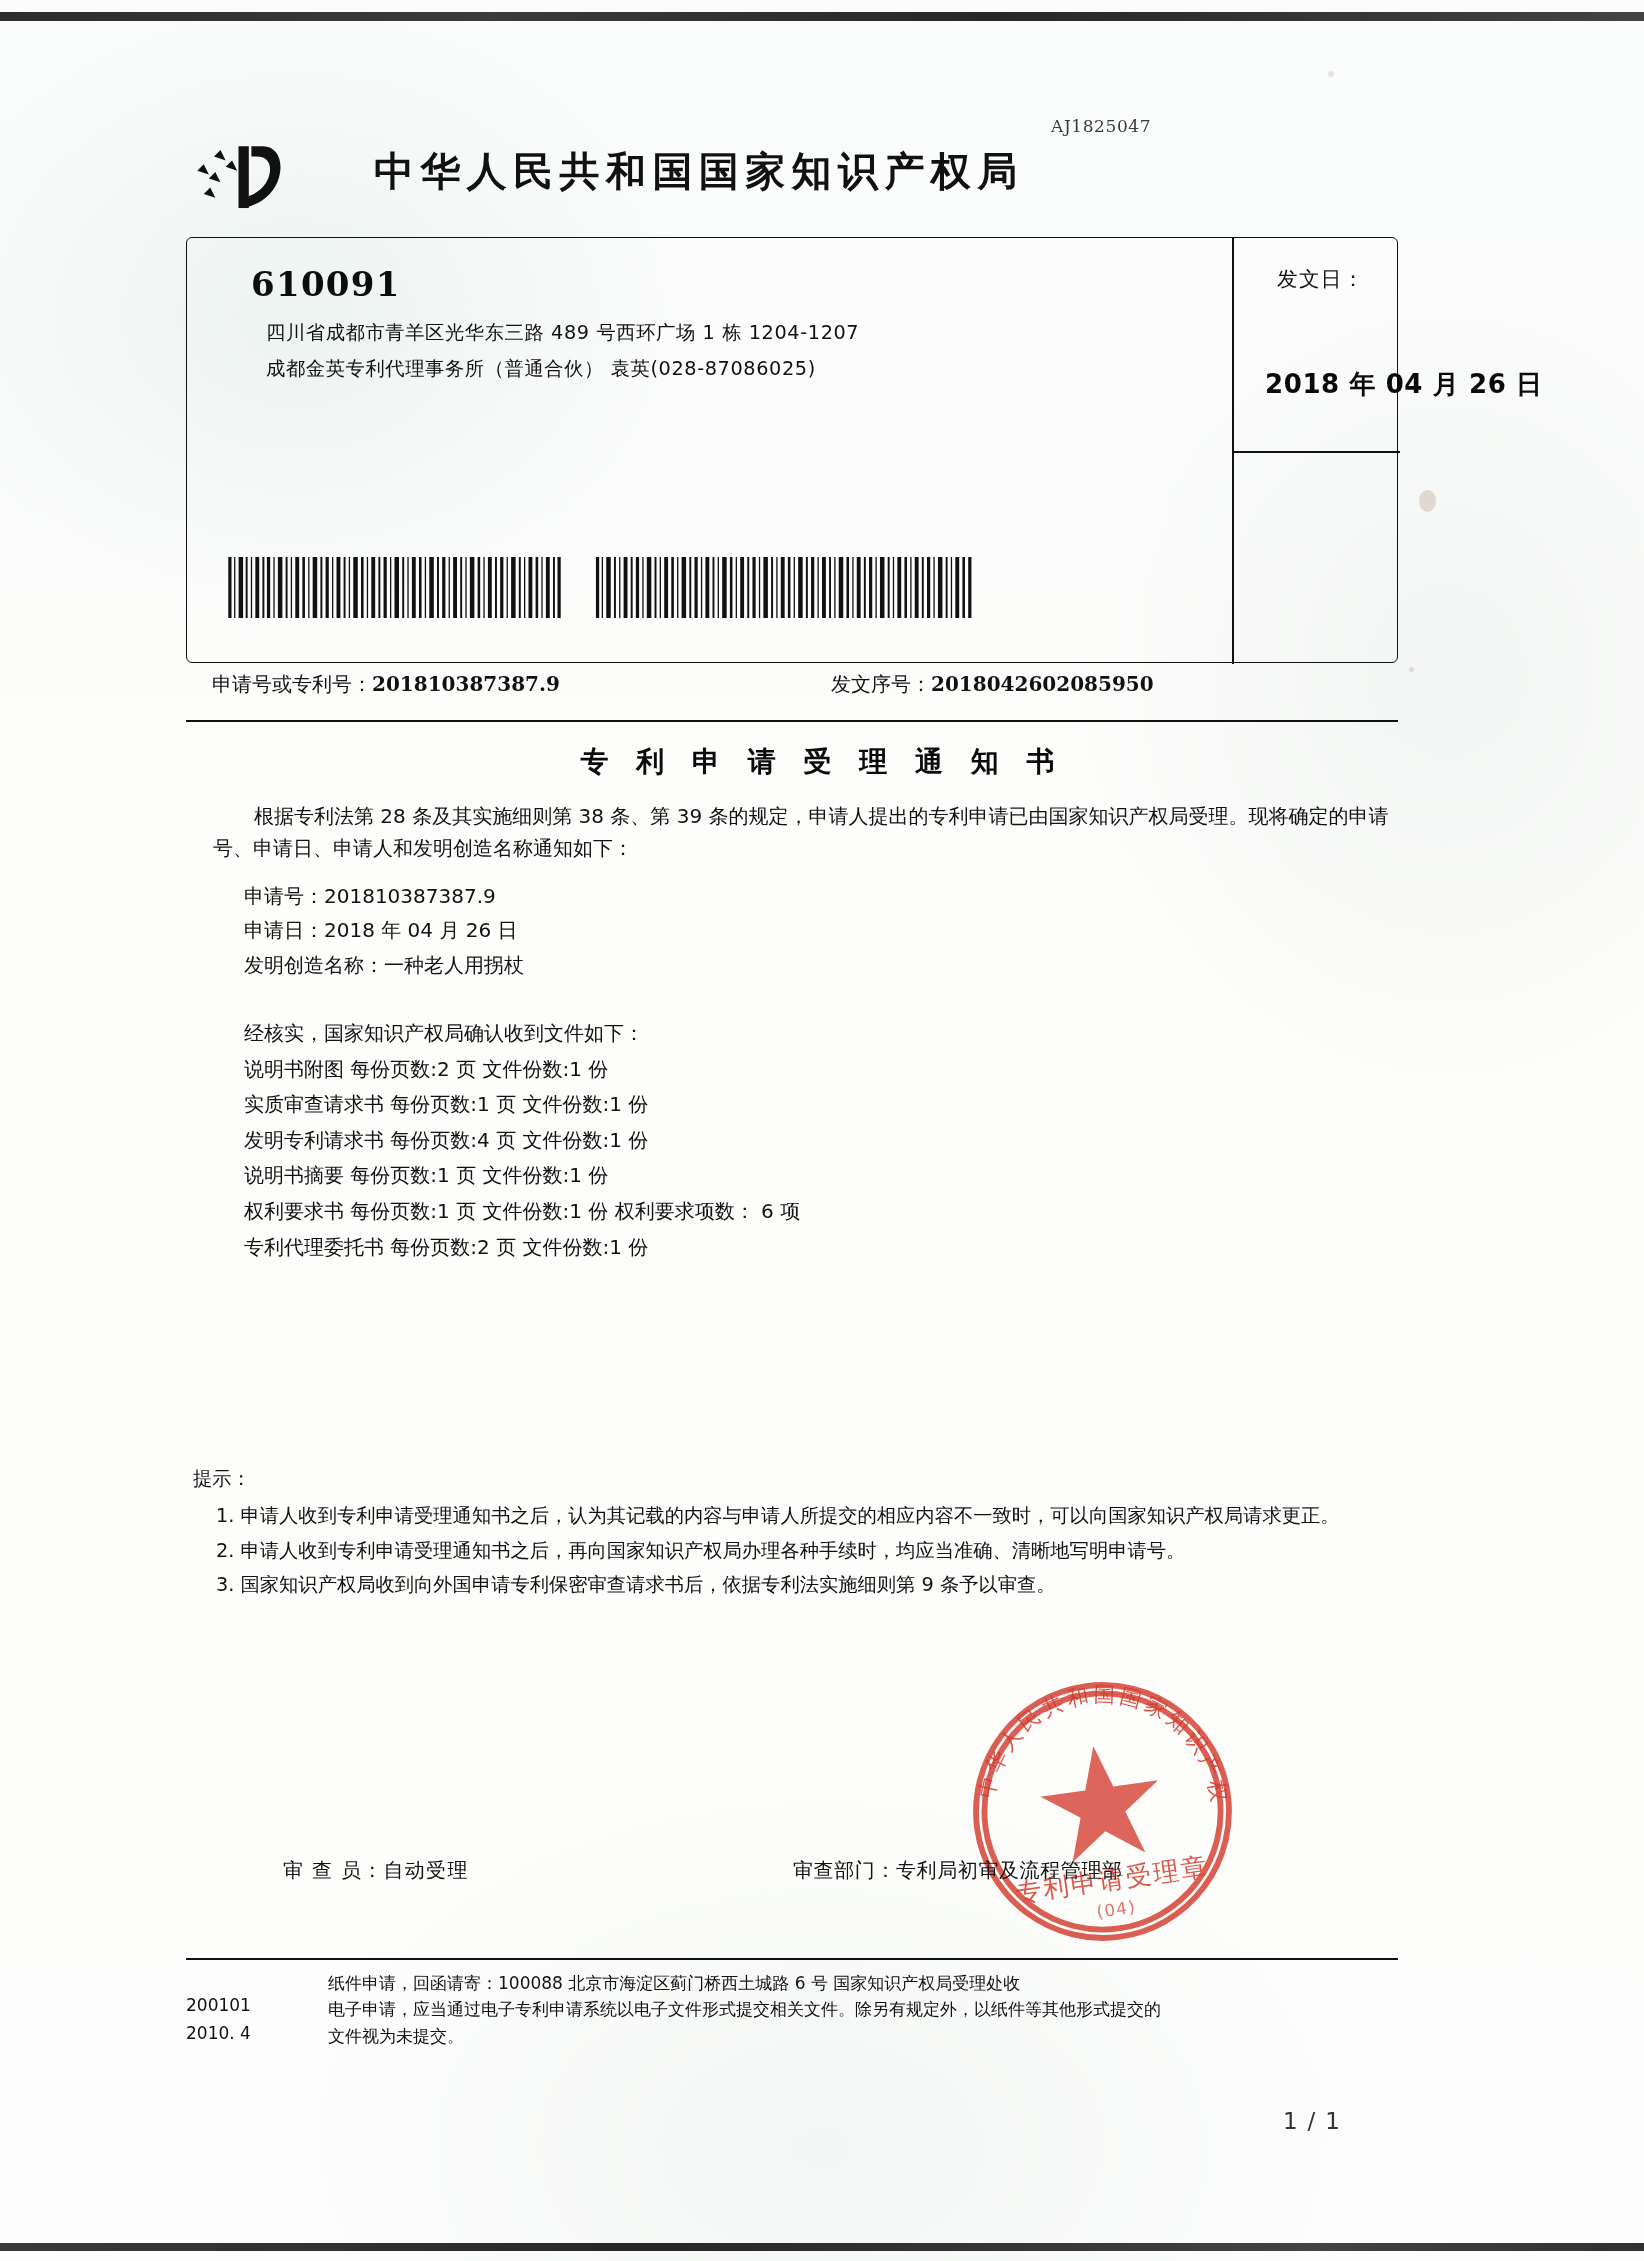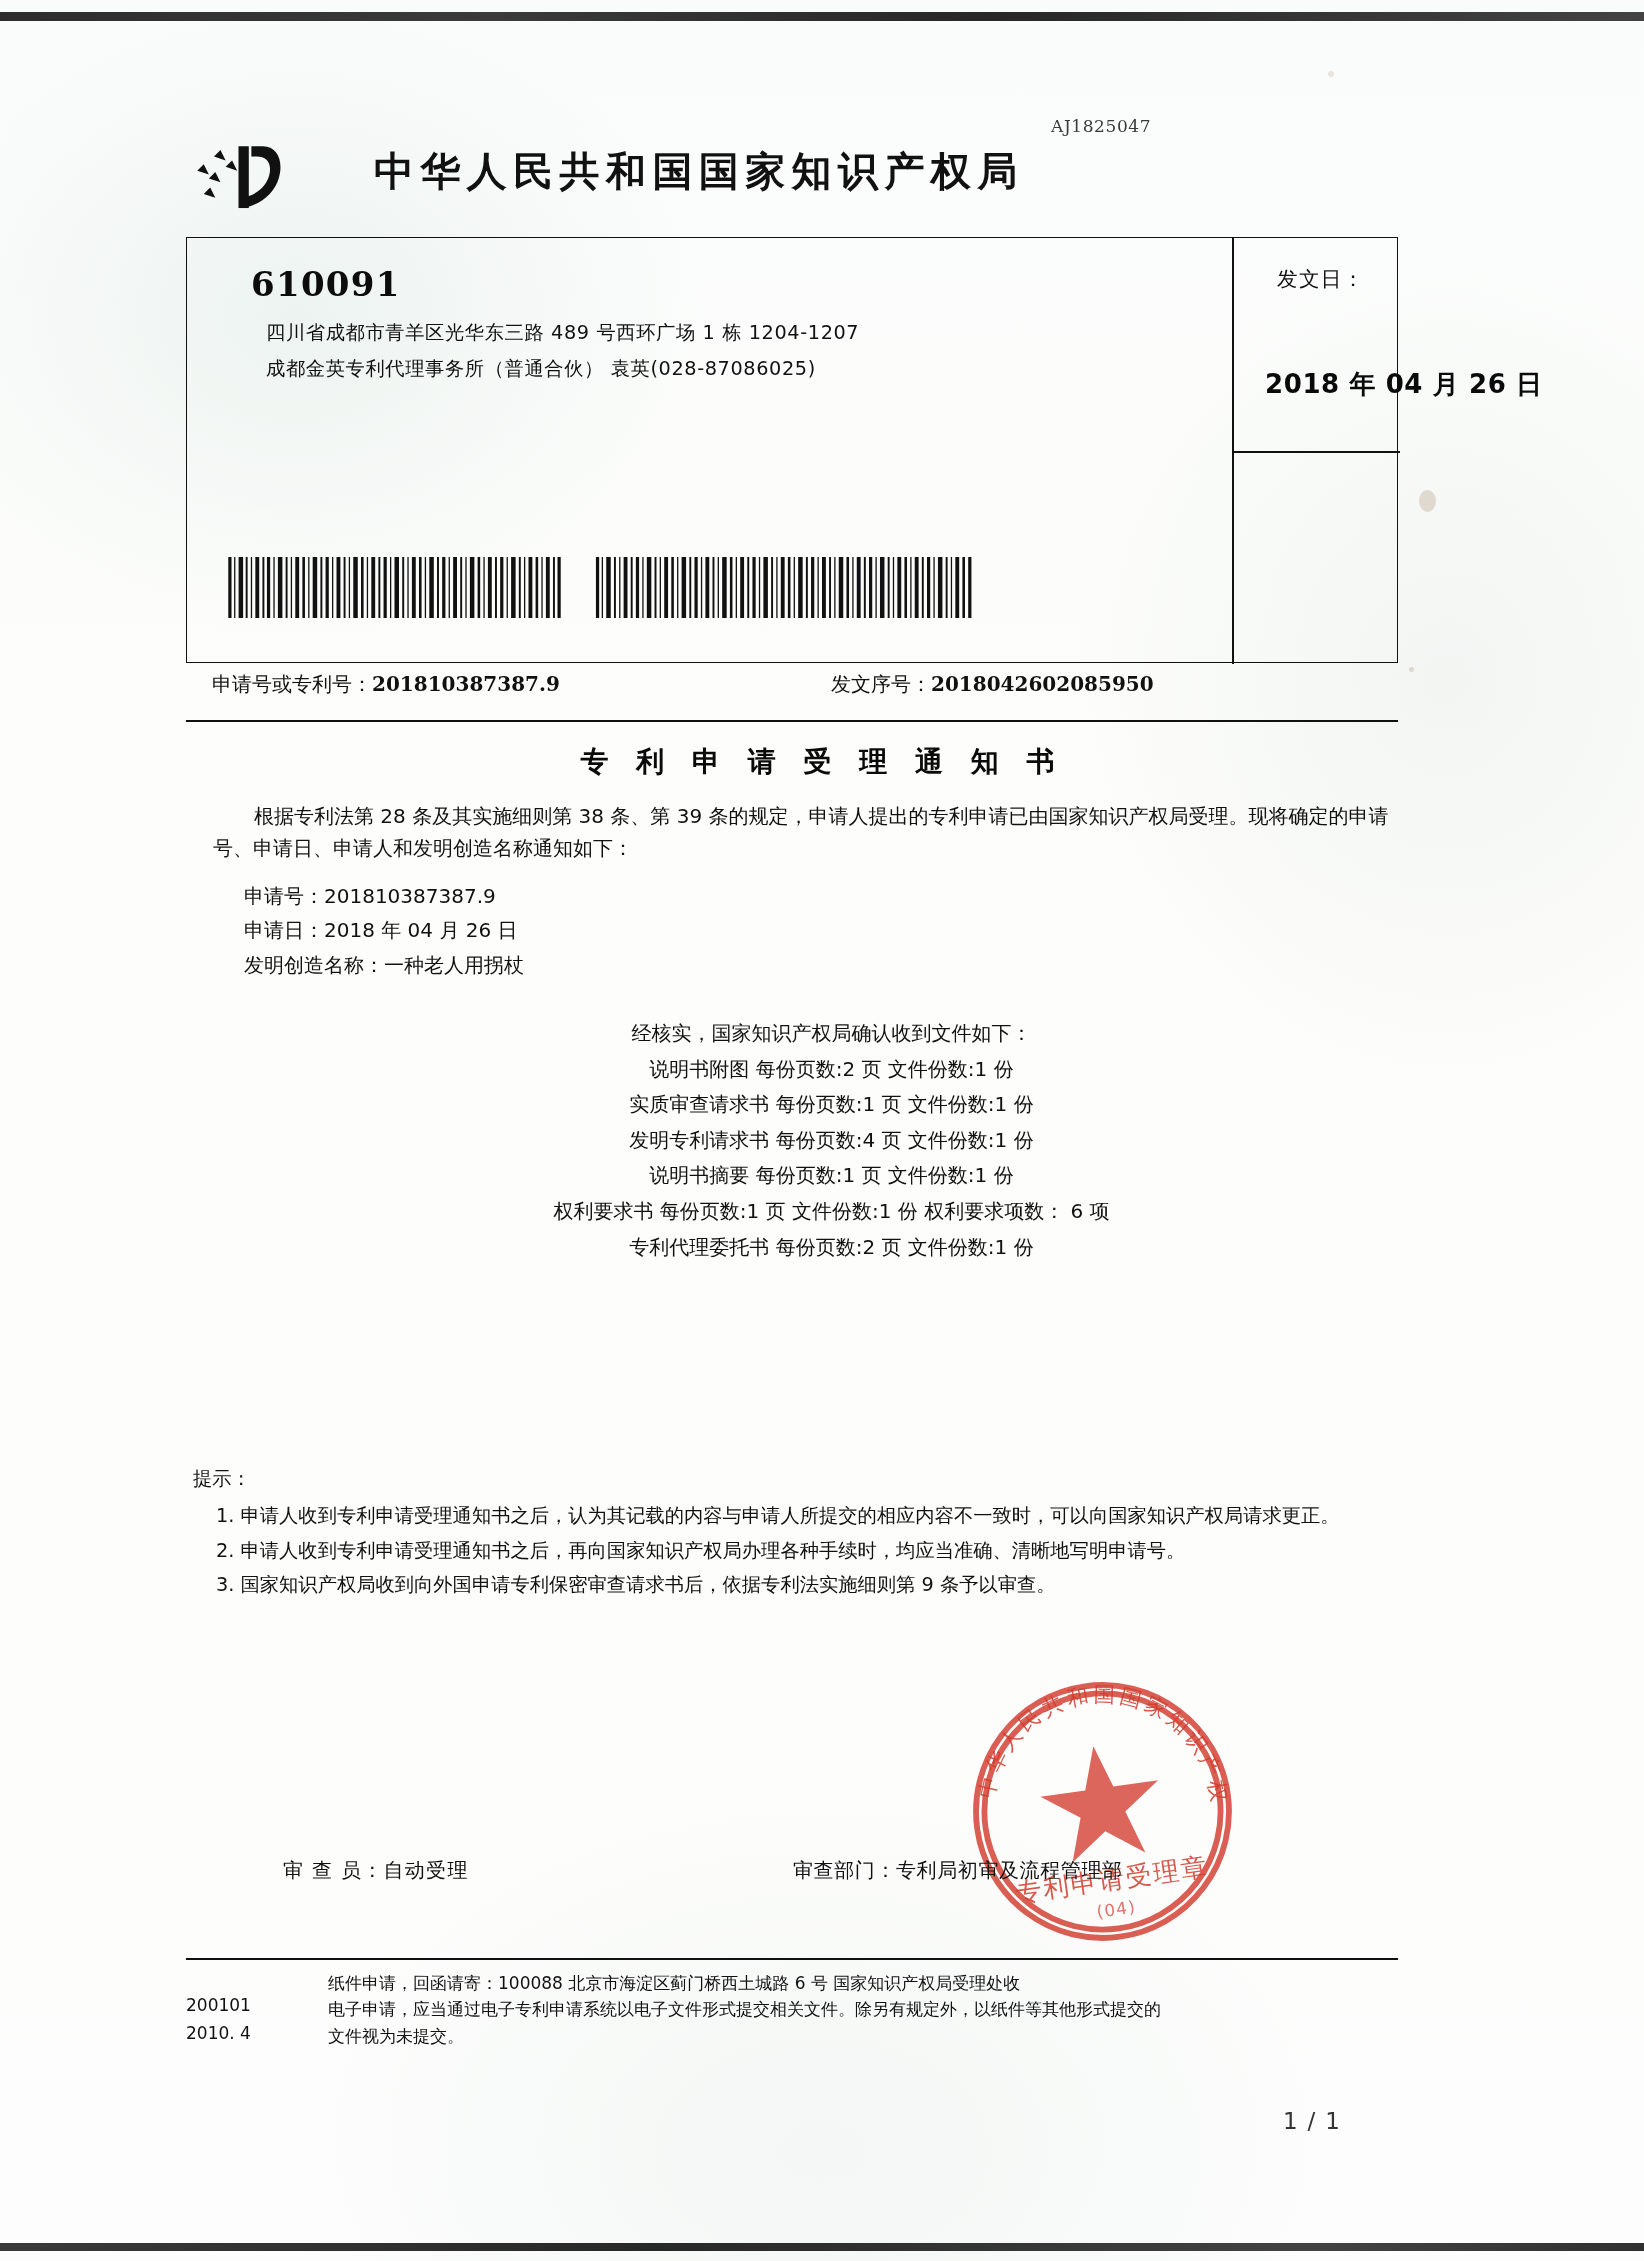--- a/index.html
+++ b/index.html
@@ -78,20 +78,21 @@
   
   .frame {
     position: absolute;
     left: 186px; top: 237px;
     width: 1212px; height: 426px;
     border-top: 1.9px solid #111;
     border-left: 1.9px solid #111;
     border-right: 1.9px solid #111;
     border-bottom: 1.9px solid #111;
     box-sizing: border-box;
+    border-radius: 6px;
   }
   .frame-vline {
     position: absolute;
     left: 1045px; top: 0;
     width: 1.9px; height: 426px;
     background: #111;
   }
   .frame-hline {
     position: absolute;
     left: 1045px; top: 213px;
@@ -209,21 +210,20 @@
     padding-left: 31px;
     line-height: 1.72;
   }
 
   .files-block {
     margin-top: 34px;
   }
   .files-block > div {
     padding-left: 31px;
     line-height: 1.78;
-    text-align: center;
   }
 
   .notes {
     position: absolute;
     left: 193px; top: 1464px;
     width: 1225px;
     font-size: 19.3px;
     line-height: 1.6;
     color: #111;
   }

